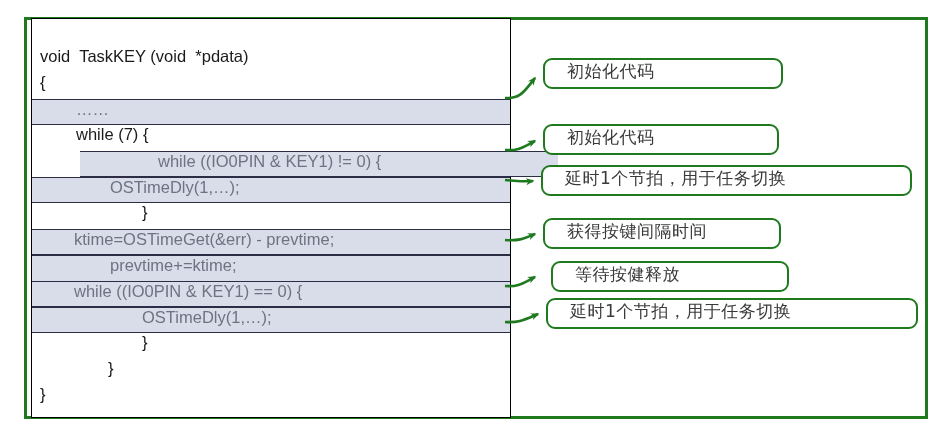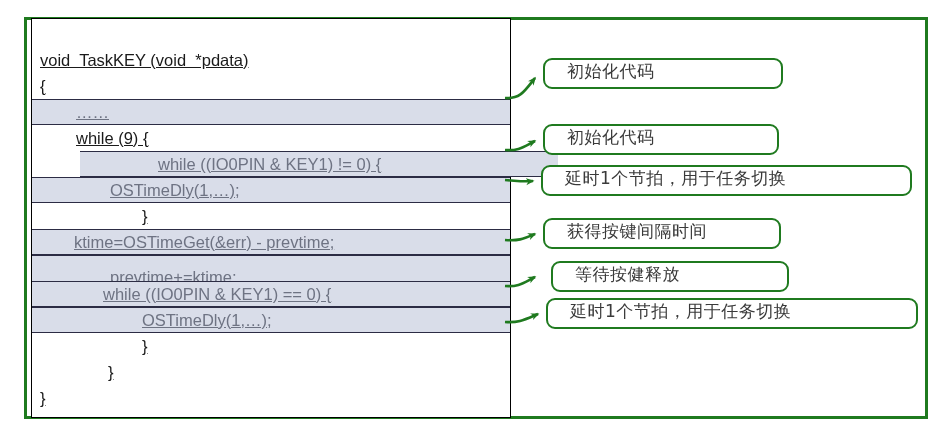--- a/index.html
+++ b/index.html
@@ -18,21 +18,21 @@
   
   .code-panel{
     position:absolute;left:31px;top:18px;width:480px;height:400px;
     border:1px solid #000000;box-sizing:border-box;background:#ffffff;
   }
   .code-lines{position:absolute;left:0;top:0;width:100%;height:100%;}
 
   .cline{
     position:absolute;left:0;width:100%;
     font-size:16.5px;color:#1a1a1a;white-space:pre;
-    display:flex;align-items:center;box-sizing:border-box;text-decoration:underline;
+    display:flex;box-sizing:border-box;
   }
   .cline .txt{padding-left:8px;}
   .cline.hl{
     background:#d9dde9;
     border-top:1px solid #2c2c44;border-bottom:1px solid #2c2c44;
     color:#6e7383;
   }
   .cline.hl .txt{color:#6e7383;}
 
   
@@ -61,27 +61,27 @@
 
 <div id="stage">
 
   <div class="outer-frame"></div>
 
   <div class="code-panel">
     <div class="code-lines">
         <div class="cline" style="top: 28px; height: 26px;"><span class="txt" style="padding-left: 8px;">void  TaskKEY (void  *pdata)</span></div>
         <div class="cline" style="top: 54px; height: 26px;"><span class="txt" style="padding-left: 8px;">{</span></div>
         <div class="cline hl" style="top: 80px; height: 26px;"><span class="txt" style="padding-left: 44px;">……</span></div>
-        <div class="cline" style="top: 106px; height: 26px;"><span class="txt" style="padding-left: 44px;">while (9) {</span></div>
+        <div class="cline" style="top: 106px; height: 26px;"><span class="txt" style="padding-left: 44px;">while (7) {</span></div>
         <div class="cline hl" style="top: 132px; height: 26px; margin-left: 48px;"><span class="txt" style="padding-left: 78px;">while ((IO0PIN &amp; KEY1) != 0) {</span></div>
         <div class="cline hl" style="top: 158px; height: 26px;"><span class="txt" style="padding-left: 78px;">OSTimeDly(1,…);</span></div>
         <div class="cline" style="top: 184px; height: 26px;"><span class="txt" style="padding-left: 110px;">}</span></div>
         <div class="cline hl" style="top: 210px; height: 26px;"><span class="txt" style="padding-left: 42px;">ktime=OSTimeGet(&amp;err) - prevtime;</span></div>
         <div class="cline hl" style="top: 236px; height: 44px;"><span class="txt" style="padding-left: 78px;">prevtime+=ktime;</span></div>
-        <div class="cline hl" style="top: 262px; height: 26px;"><span class="txt" style="padding-left: 71px;">while ((IO0PIN &amp; KEY1) == 0) {</span></div>
+        <div class="cline hl" style="top: 262px; height: 26px;"><span class="txt" style="padding-left: 42px;">while ((IO0PIN &amp; KEY1) == 0) {</span></div>
         <div class="cline hl" style="top: 288px; height: 26px;"><span class="txt" style="padding-left: 110px;">OSTimeDly(1,…);</span></div>
         <div class="cline" style="top: 314px; height: 26px;"><span class="txt" style="padding-left: 110px;">}</span></div>
         <div class="cline" style="top: 340px; height: 26px;"><span class="txt" style="padding-left: 76px;">}</span></div>
         <div class="cline" style="top: 366px; height: 26px;"><span class="txt" style="padding-left: 8px;">}</span></div>
       </div>
   </div>
 
   <div class="callout-layer">
       <div class="callout" style="left: 543px; top: 58px; width: 240px; height: 31px;">
         <span class="ctxt">初始化代码</span>

